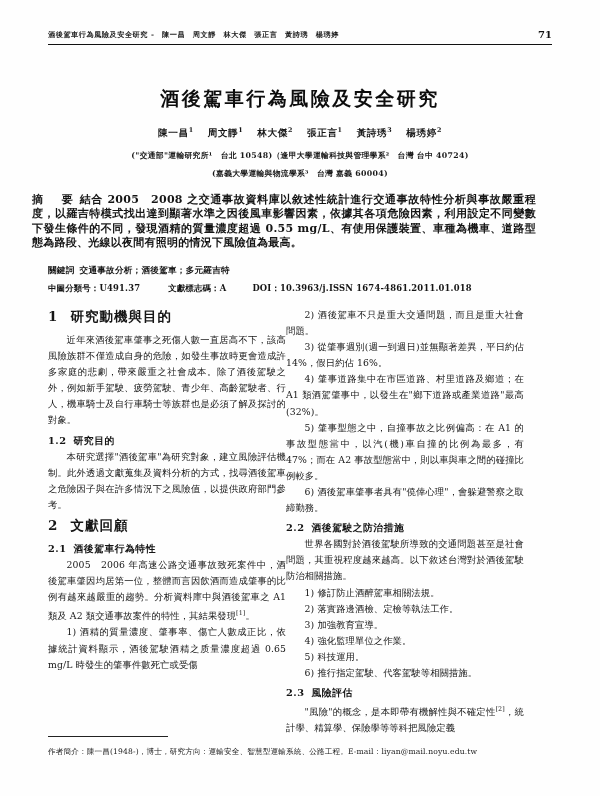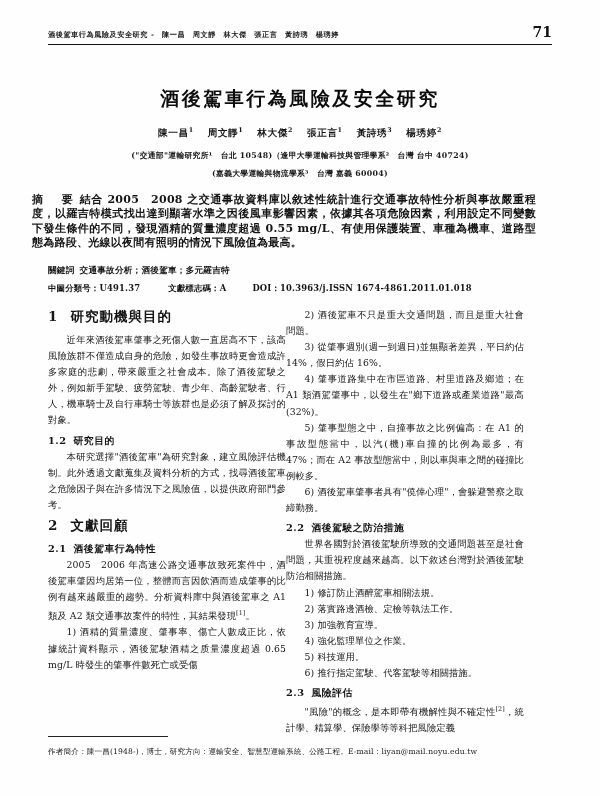--- a/index.html
+++ b/index.html
@@ -36,21 +36,21 @@
     justify-content: space-between;
   }
   .runhead-text {
     font-size: 7.2px;
     letter-spacing: 0.5px;
     font-weight: 700;
     white-space: nowrap;
     color: #1c1c1c;
   }
   .runhead-page {
-    font-size: 14px;
+    font-size: 10px;
     font-weight: 700;
     color: #111;
   }
   .rule {
     position: absolute;
     left: 48px;
     right: 48px;
     top: 44px;
     border-top: 1.4px solid #111;
   }

